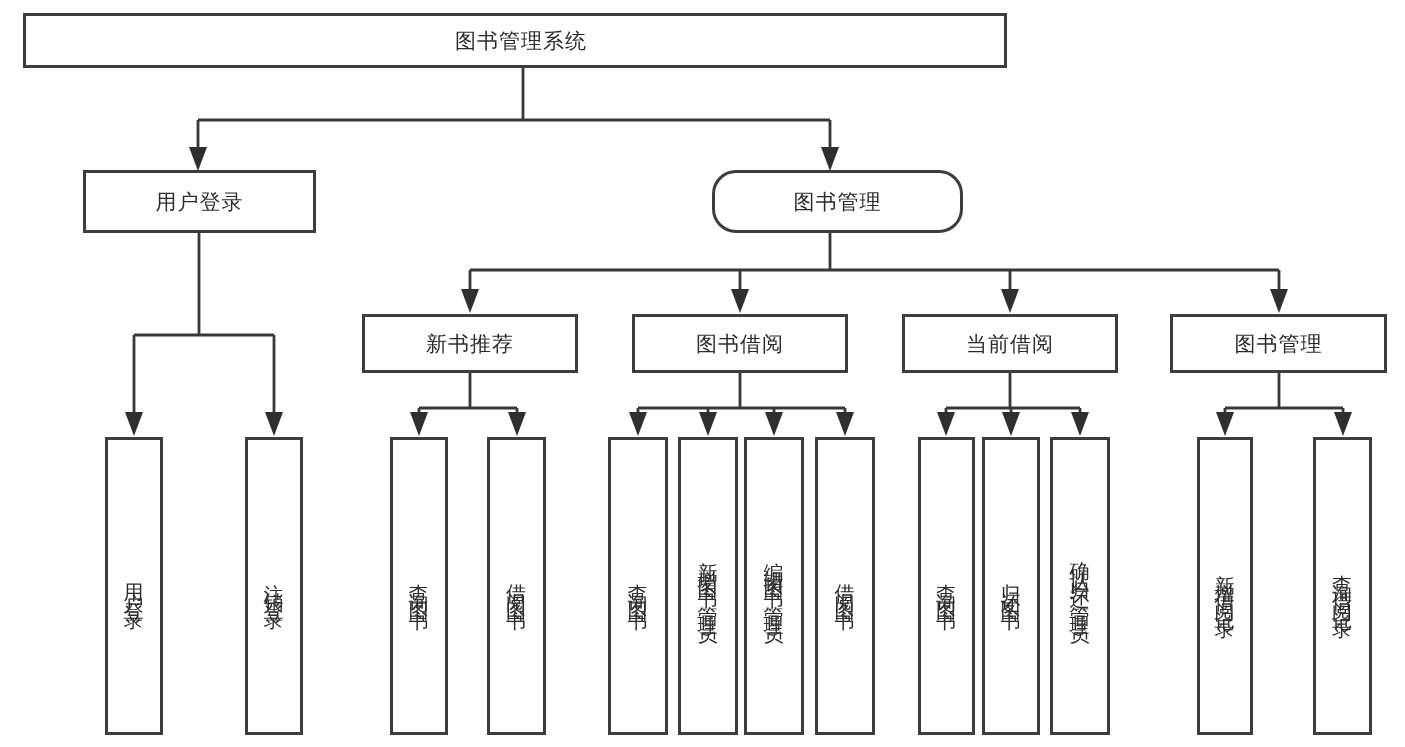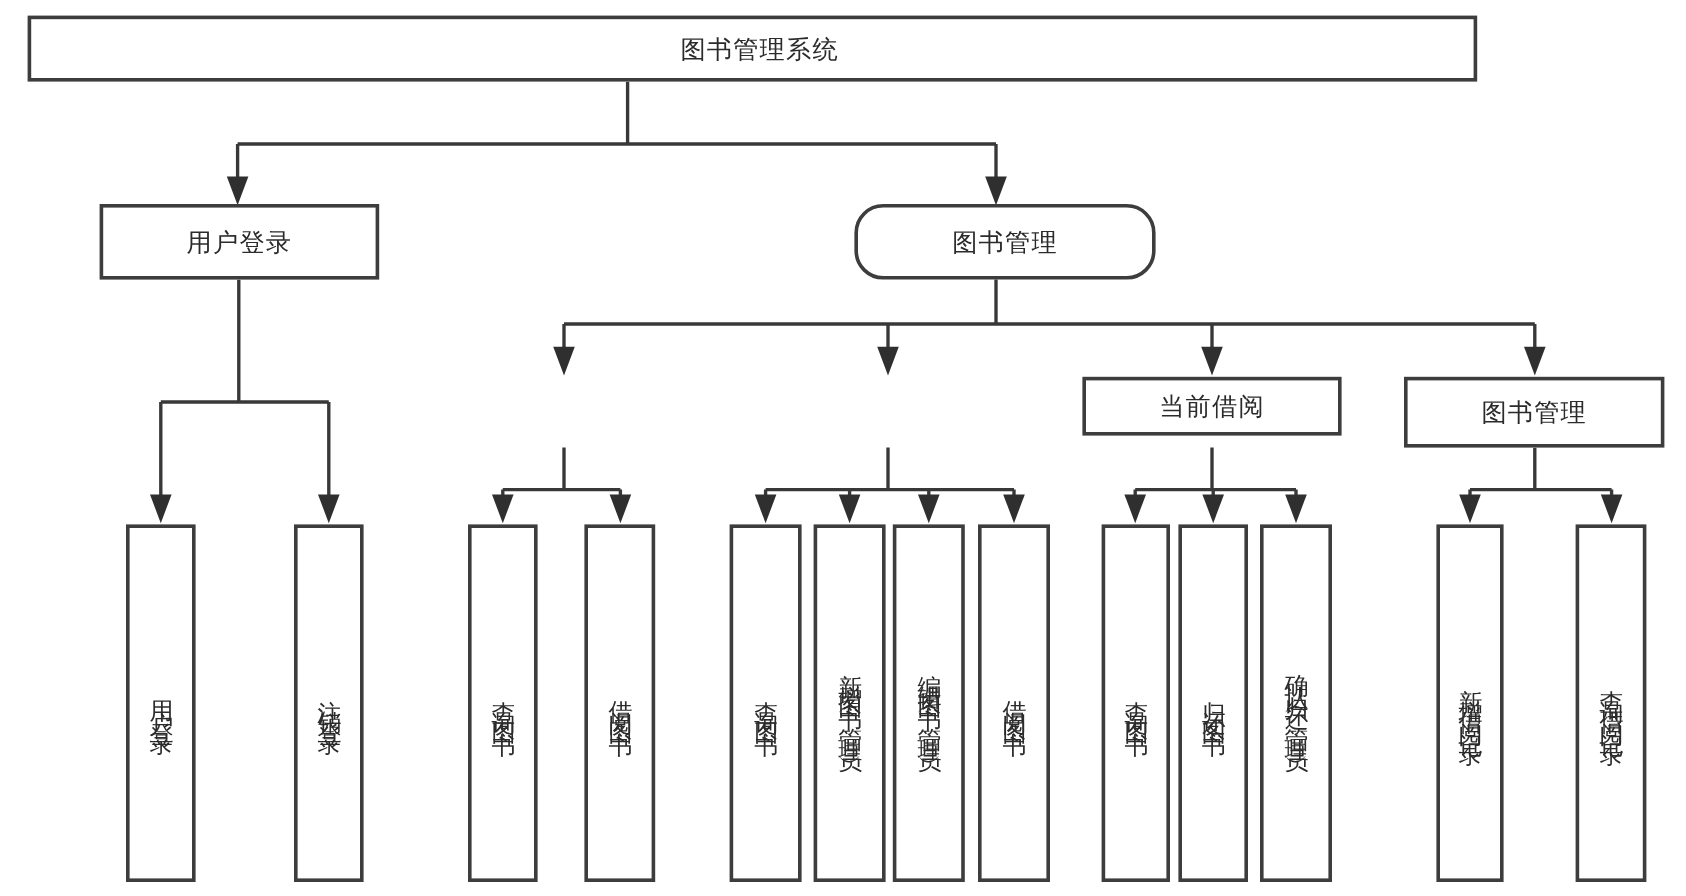--- a/index.html
+++ b/index.html
@@ -97,26 +97,28 @@
       <path d="M765 412 L783 412 L774 436 Z"></path>
       <path d="M836 412 L854 412 L845 436 Z"></path>
       <path d="M937 412 L955 412 L946 436 Z"></path>
       <path d="M1002 412 L1020 412 L1011 436 Z"></path>
       <path d="M1071 412 L1089 412 L1080 436 Z"></path>
       <path d="M1216 412 L1234 412 L1225 436 Z"></path>
       <path d="M1334 412 L1352 412 L1343 436 Z"></path>
     </g>
   </svg>
 
-  <div class="node h-label" style="left:23px; top:13px; width:1208px; height:55px;padding-left:12px;">图书管理系统</div>
+  <div class="node h-label" style="left:23px; top:13px; width:984px; height:55px;padding-left:12px;">图书管理系统</div>
 
   <div class="node h-label" style="left:83px; top:170px; width:233px; height:63px;">用户登录</div>
   <div class="node h-label" style="left:712px; top:170px; width:251px; height:63px;border-radius:24px;">图书管理</div>
 
-  <div class="node h-label" style="left:902px; top:314px; width:216px; height:49px;">当前借阅</div>
+  <div class="node h-label" style="left:362px; top:314px; width:216px; height:59px;">新书推荐</div>
+  <div class="node h-label" style="left:632px; top:314px; width:216px; height:59px;">图书借阅</div>
+  <div class="node h-label" style="left:902px; top:314px; width:216px; height:59px;">当前借阅</div>
   <div class="node h-label" style="left:1170px; top:314px; width:217px; height:59px;">图书管理</div>
 
   <div class="node leaf" style="left:105px; top:437px; width:58px; height:298px;">
     <span class="vtext">用户登录</span>
   </div>
   <div class="node leaf" style="left:245px; top:437px; width:58px; height:298px;">
     <span class="vtext">注销登录</span>
   </div>
 
   <div class="node leaf" style="left:390px; top:437px; width:58px; height:298px;">

